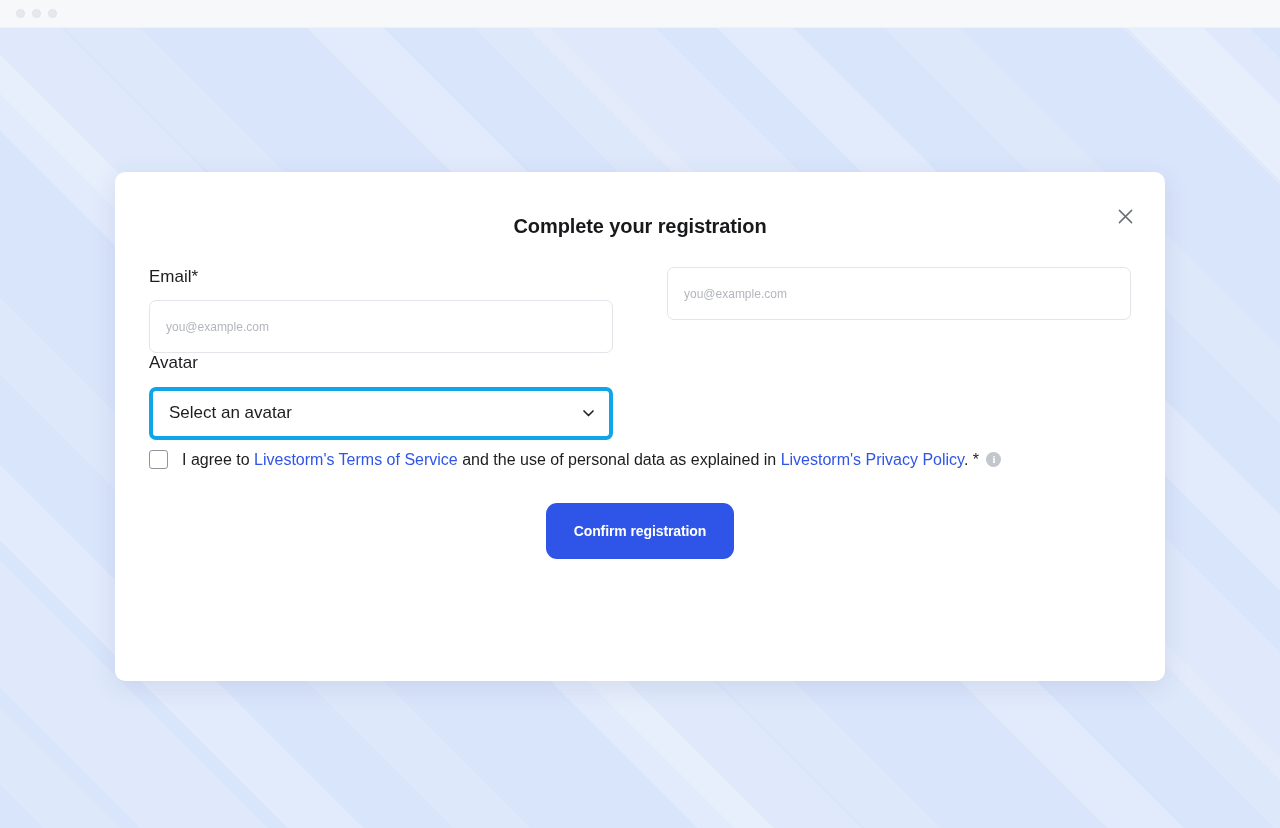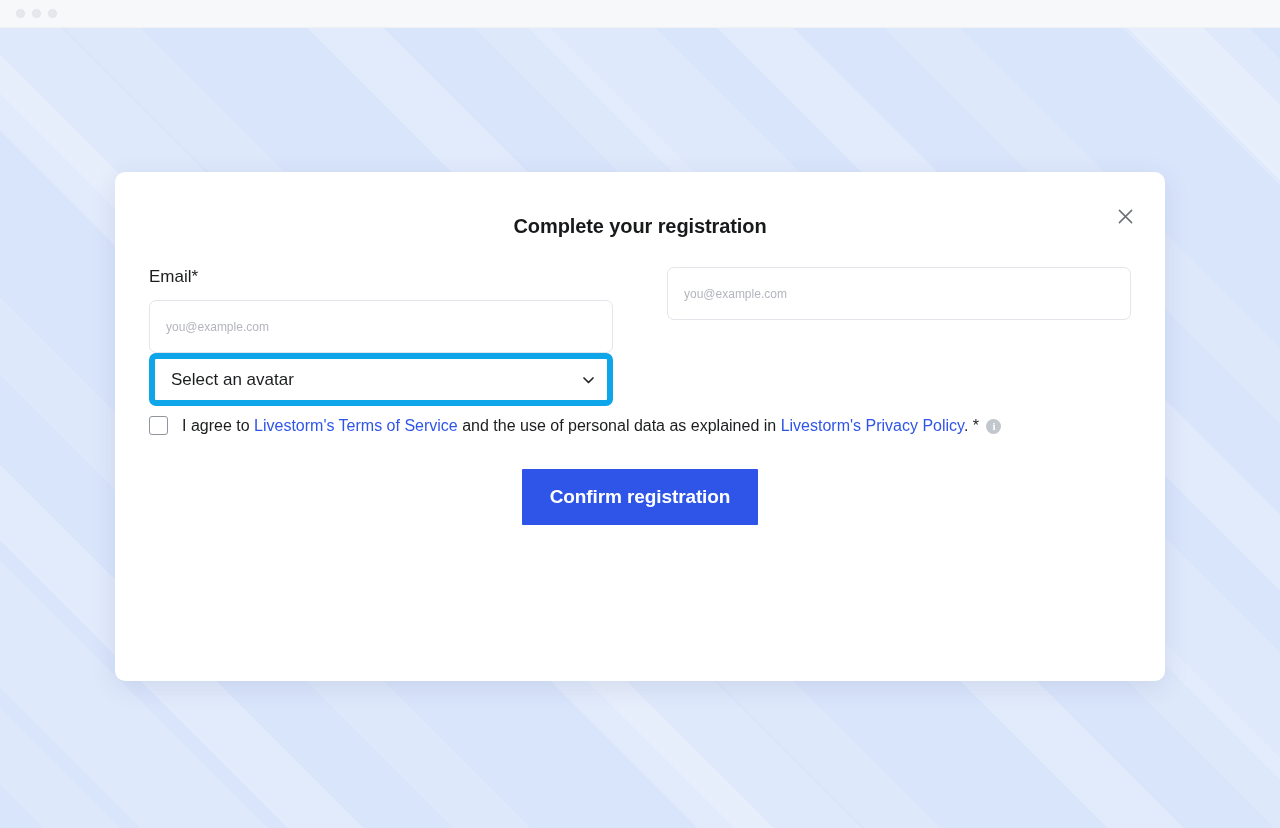--- a/index.html
+++ b/index.html
@@ -151,21 +151,21 @@
 
   .text-input.focused {
     border: 2px solid #2f55e8;
     box-shadow: 0 0 0 1px rgba(47,85,232,0.18);
   }
 
   .select-wrap { position: relative; width: 100%; }
   .select-box {
     width: 100%;
     height: 53px;
-    border: 6px solid #0ea5e9;
+    border: 4px solid #0ea5e9;
     border-radius: 7px;
     background: #fff;
     font-size: 17px;
     color: #1c1d1f;
     padding: 0 42px 0 16px;
     display: flex;
     align-items: center;
     cursor: pointer;
   }
   .chevron {
@@ -228,24 +228,24 @@
 
   
   .submit-row {
     display: flex;
     justify-content: center;
     margin-top: 29px;
   }
   .submit-btn {
     background: #2f55e8;
     color: #ffffff;
-    font-size: 19px;
+    font-size: 14px;
     font-weight: bold;
     border: none;
-    border-radius: 1px;
+    border-radius: 11px;
     padding: 0 28px;
     height: 56px;
     cursor: pointer;
     font-family: "Liberation Sans", sans-serif;
     letter-spacing: -0.1px;
   }
 </style>
 </head>
 <body>
 
@@ -278,20 +278,21 @@
         <label class="field-label">Email*</label>
         <input class="text-input" type="text" placeholder="you@example.com" style="">
       </div>
 
 
       <div class="field">
         <input class="text-input" type="text" placeholder="you@example.com" style="">
       </div>
 
       <div class="field">
+        <label class="field-label">Avatar</label>
         <div class="select-wrap">
           <div class="select-box">
             <span>Select an avatar</span>
           </div>
           <span class="chevron">
             <svg width="17" height="17" viewBox="0 0 17 17" fill="none" aria-hidden="true">
               <path d="M4 6.5 L8.5 11 L13 6.5" stroke="#25272b" stroke-width="1.7" stroke-linecap="round" stroke-linejoin="round"></path>
             </svg>
           </span>
         </div>

